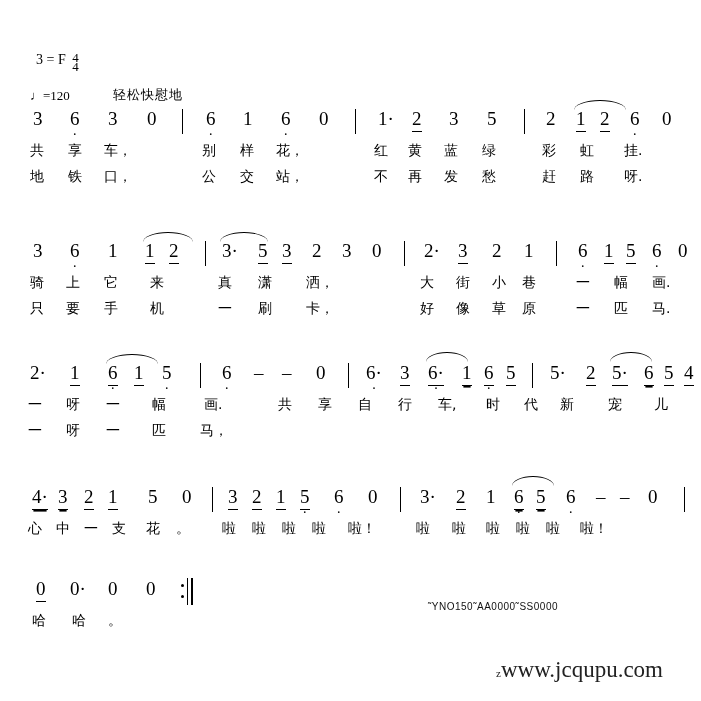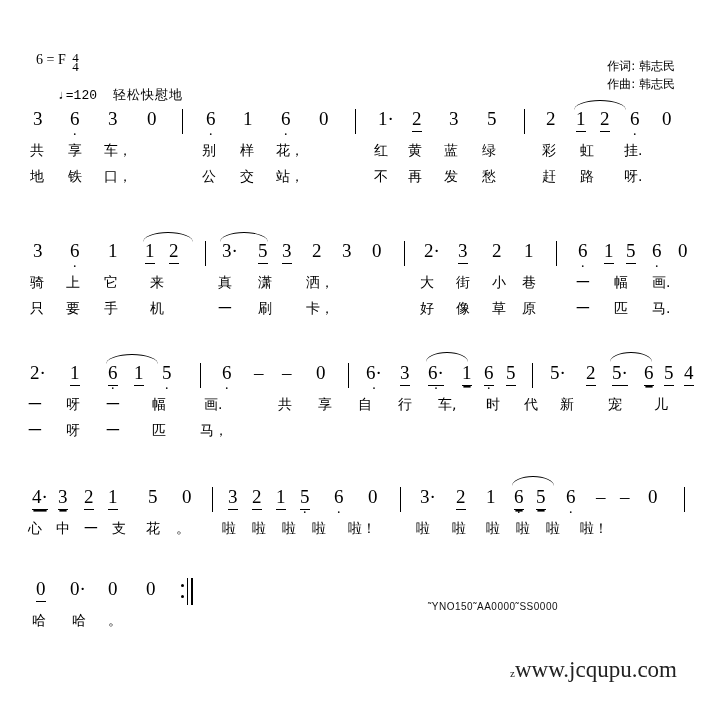--- a/index.html
+++ b/index.html
@@ -65,23 +65,22 @@
     vertical-align: middle;
     margin-left: 3px;
   }
   .meter .num { display: block; }
   .meter .den { display: block; }
   .tempo {
     position: absolute;
     left: 30px;
     top: 88px;
     font-size: 13px;
-    font-family: Liberation Mono, monospace;
+    font-family: Liberation Serif, serif;
     white-space: nowrap;
-    margin-left: 28px;
   }
   .tempo .note { font-size: 13px; }
   .expr {
     position: absolute;
     left: 113px;
     top: 86px;
     font-size: 13px;
     font-family: "DejaVu Sans", sans-serif;
     letter-spacing: 1px;
   }
@@ -140,21 +139,21 @@
   .repeat .d2 { position:absolute; right:9px; top:17px; width:3px; height:3px; border-radius:50%; background:#000; }
   .slur {
     position: absolute;
     border-top: 1.4px solid #000;
     border-left: 0; border-right: 0; border-bottom: 0;
     border-radius: 50% / 100% 100% 0 0;
     height: 9px;
   }
   .watermark {
     position: absolute;
-    right: 24px;
+    right: 38px;
     bottom: 18px;
     font-size: 23px;
     color: #222;
     font-family: "Liberation Serif", serif;
   }
   .watermark .small {
     font-size: 11px;
     vertical-align: baseline;
   }
   .codestr {
@@ -166,28 +165,24 @@
     color: #111;
     font-family: "Liberation Sans", sans-serif;
   }
 </style>
 </head>
 <body>
 
 <div class="sheet">
 
 
-  <div class="credits">
-    <div>作词: 韩志民</div>
-    <div>作曲: 韩志民</div>
-  </div>
 
   <div class="keyblock">
     <div class="keyline">
-      <span>6 = F</span>
+      <span>3 = F</span>
       <span class="meter">
         <span class="num">4</span>
         <span class="den">4</span>
       </span>
     </div>
   </div>
   <div class="tempo">
     <span class="note">♩</span><span>=120</span>
   </div>
   <div class="expr">轻松快慰地</div>

